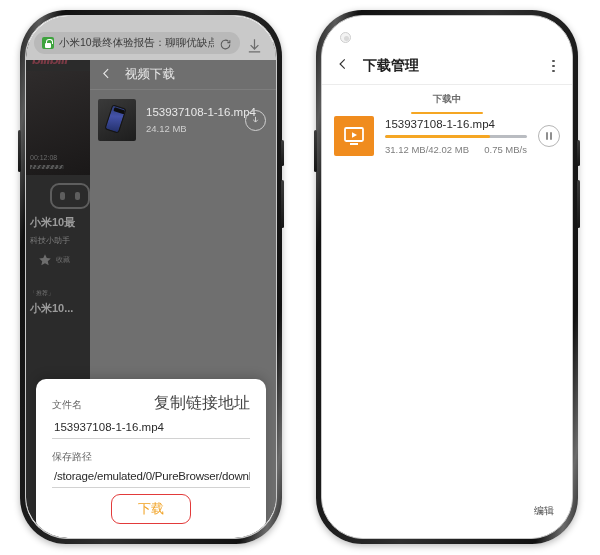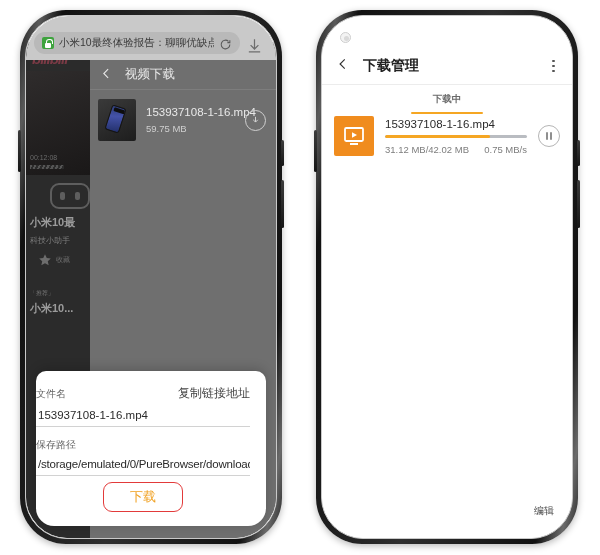--- a/index.html
+++ b/index.html
@@ -221,32 +221,32 @@
   .vsize { font-size: 9.5px; color: #cfcfcf; margin-top: 5px; }
   .vdl {
     width: 21px; height: 21px; flex: none;
     border-radius: 50%; border: 1px solid #cfcfcf;
     display: flex; align-items: center; justify-content: center;
   }
   .vdl svg { width: 11px; height: 11px; }
 
   
   .sheet {
-    position: absolute; left: 10px; right: 10px; bottom: 12px;
+    position: absolute; left: 10px; right: 10px; bottom: 0;
     background: #fff;
     border-radius: 10px 10px 18px 18px;
     z-index: 40;
-    padding: 14px 16px 14px 0;
+    padding: 14px 16px 14px 16px;
     box-shadow: 0 -2px 12px rgba(0,0,0,0.20);
   }
   .sheet-row1 {
     display: flex; justify-content: space-between; align-items: baseline;
   }
   .sheet-lbl { font-size: 10px; color: #666; }
-  .sheet-link { font-size: 12px; color: #444; margin-left: 12px; }
+  .sheet-link { font-size: 16px; color: #444; margin-left: 12px; }
   .sheet-field {
     margin-top: 7px;
     font-size: 11.5px; color: #2a2a2a;
     border-bottom: 1px solid #d2d2d2;
     padding: 0 2px 5px 2px;
     white-space: nowrap; overflow: hidden;
   }
   .sheet-lbl2 { font-size: 10px; color: #666; margin-top: 11px; }
   .sheet-field2 {
     margin-top: 6px;
@@ -424,21 +424,21 @@
                 </svg>
             </span>
             <span class="vpanel-title">视频下载</span>
           </div>
           <div class="vrow">
             <div class="vthumb">
                 <div class="ph"></div>
               </div>
             <div class="vmeta">
               <div class="vname">153937108-1-16.mp4</div>
-              <div class="vsize">59.75 MB</div>
+              <div class="vsize">24.12 MB</div>
             </div>
             <div class="vdl">
               <svg viewBox="0 0 24 24" fill="none" stroke="#dcdcdc" stroke-width="2">
                 <path d="M12 4v11"></path>
                   <path d="M7 10.5l5 5 5-5"></path>
               </svg>
             </div>
           </div>
         </div>
 

